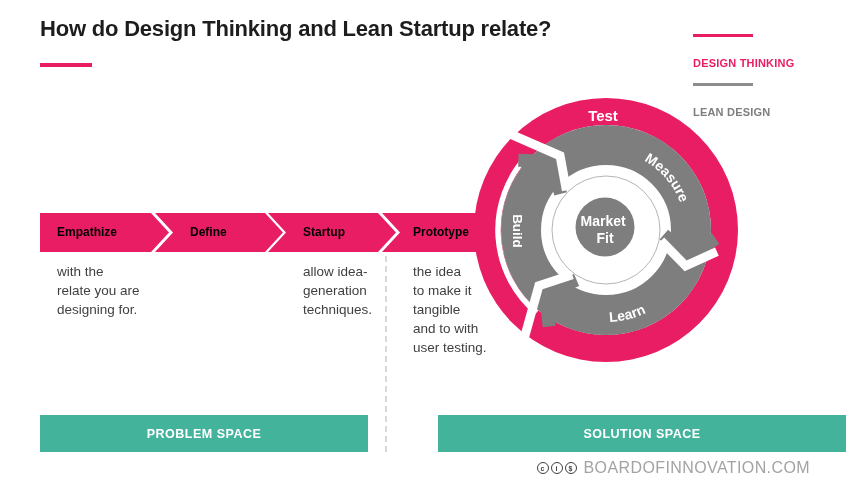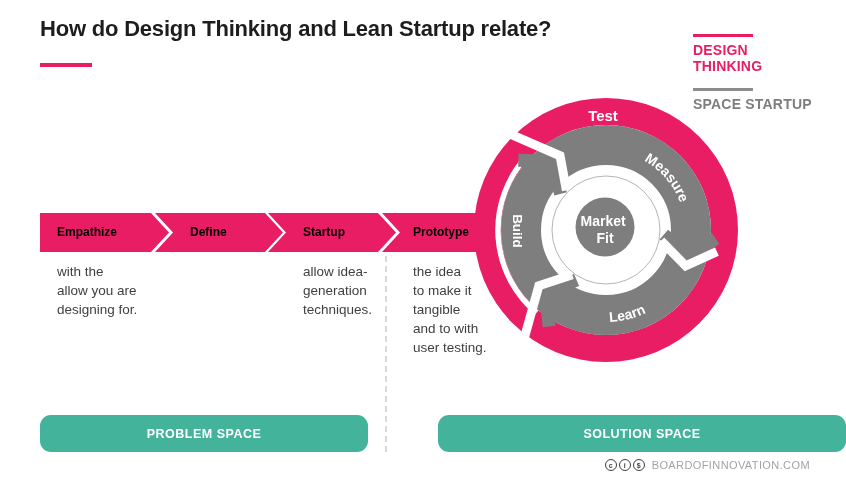--- a/index.html
+++ b/index.html
@@ -13,21 +13,21 @@
 
   
   .title{position:absolute; left:40px; top:16px; font-size:22px; font-weight:bold; color:var(--title); letter-spacing:-0.2px;}
   .title-underline{position:absolute; left:40px; top:63px; width:52px; height:4px; background:var(--pink);}
 
   
   .legend{position:absolute; left:693px; top:34px; width:125px;}
   .legend-line{width:60px; height:3px;}
   .legend-line.pink{background:var(--pink);}
   .legend-line.gray{background:#8c8c8c; margin-top:14px;}
-  .legend-label{font-size:14px; font-weight:bold; letter-spacing:0.2px; margin-top:5px;}
+  .legend-label{font-size:11px; font-weight:bold; letter-spacing:0.2px; margin-top:20px;}
   .legend-label.pink{color:var(--pink);}
   .legend-label.gray{color:var(--gray);}
 
   
   .flowbar{position:absolute; left:40px; top:213px; width:457px; height:39px;}
   .seg{position:absolute; top:0; height:39px; background:var(--pink); color:#000000;
        font-size:12px; font-weight:bold; line-height:39px;}
   .seg.tip{clip-path:polygon(0 0, calc(100% - 18px) 0, 100% 50%, calc(100% - 18px) 100%, 0 100%);}
   .seg.notch-tip{clip-path:polygon(0 0, calc(100% - 18px) 0, 100% 50%, calc(100% - 18px) 100%, 0 100%, 18px 50%);}
   .seg.notch-flat{clip-path:polygon(0 0, 100% 0, 100% 100%, 0 100%, 18px 50%);}
@@ -50,55 +50,55 @@
   .cycle-svg{position:absolute; left:456px; top:80px; width:300px; height:300px;}
   .fill-pink{fill:var(--pink);} .fill-gray{fill:var(--gray);} .fill-white{fill:#fff;}
   .stroke-gray{stroke:var(--gray); fill:none;}
   .stroke-white{stroke:#fff; fill:none;}
   .stroke-thin{stroke:#b5b5b5; fill:none; stroke-width:1;}
   .svg-label{fill:#fff; font-family:"Liberation Sans", sans-serif; font-weight:bold;}
 
   
   .space-bar{position:absolute; top:415px; height:37px; background:var(--teal); color:#fff;
              display:flex; align-items:center; justify-content:center;
-             font-size:12.5px; font-weight:bold; letter-spacing:0.5px;border-radius:11px;}
+             font-size:12.5px; font-weight:bold; letter-spacing:0.5px;}
   .space-problem{left:40px; width:328px;}
   .space-solution{left:402px; width:408px;margin-left:36px;}
 
   
   .footer{position:absolute; top:459px; right:36px; display:flex; align-items:center; gap:7px;}
   .cc-icons{display:flex; gap:2px;}
   .cc-icon{width:12px; height:12px; border:1.3px solid #3f3f3f; border-radius:50%;
            color:#3f3f3f; font-size:7px; font-weight:bold; display:flex; align-items:center; justify-content:center;}
-  .footer-site{font-size:11px; color:var(--muted); letter-spacing:0.4px;}
+  .footer-site{font-size:16px; color:var(--muted); letter-spacing:0.4px;}
 </style>
 </head>
 <body>
 
 <div class="stage">
 
   <h1 class="title">How do Design Thinking and Lean Startup relate?</h1>
   <div class="title-underline"></div>
 
   <div class="legend">
     <div class="legend-line pink"></div>
     <div class="legend-label pink">DESIGN THINKING</div>
     <div class="legend-line gray"></div>
-    <div class="legend-label gray">SPACE STARTUP</div>
+    <div class="legend-label gray">LEAN DESIGN</div>
   </div>
 
   <div class="flowbar">
     <div class="seg seg1 tip"><span>Empathize</span></div>
     <div class="seg seg2 notch-tip"><span>Define</span></div>
     <div class="seg seg3 notch-tip"><span>Startup</span></div>
     <div class="seg seg4 notch-flat"><span>Prototype</span></div>
   </div>
 
   <div class="desc desc1">with the
-allow you are
+relate you are
 designing for.</div>
   <div class="desc desc3">allow idea-
 generation
 techniques.</div>
   <div class="desc desc4">the idea
 to make it
 tangible
 and to with
 user testing.</div>
 

